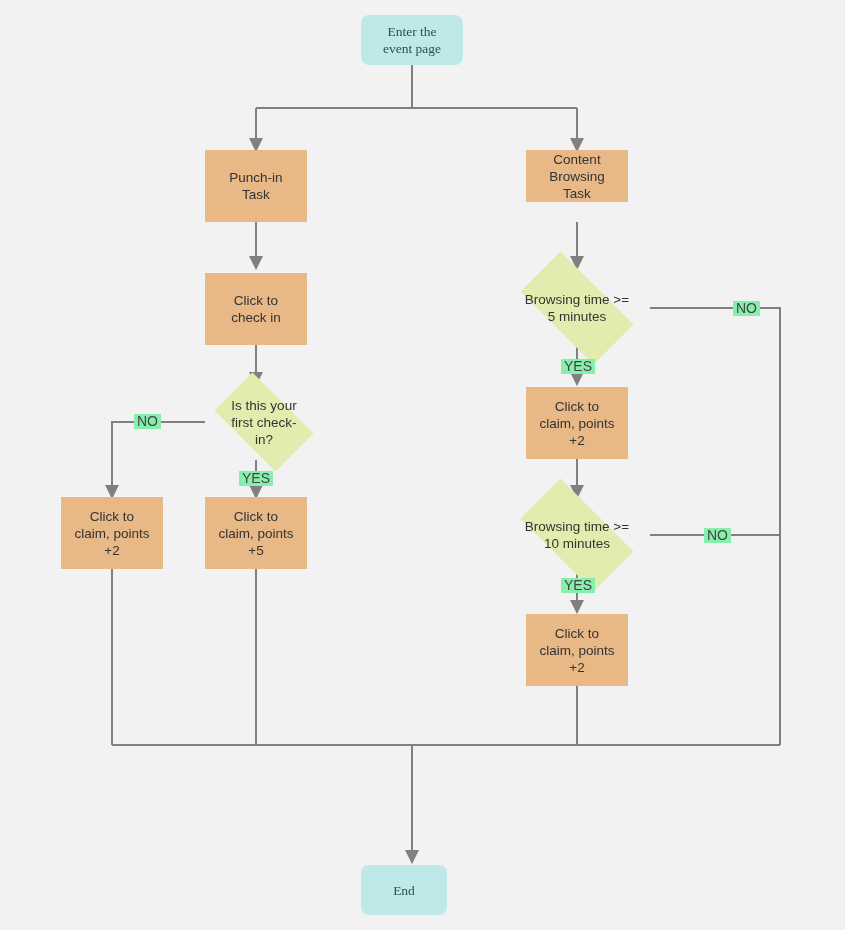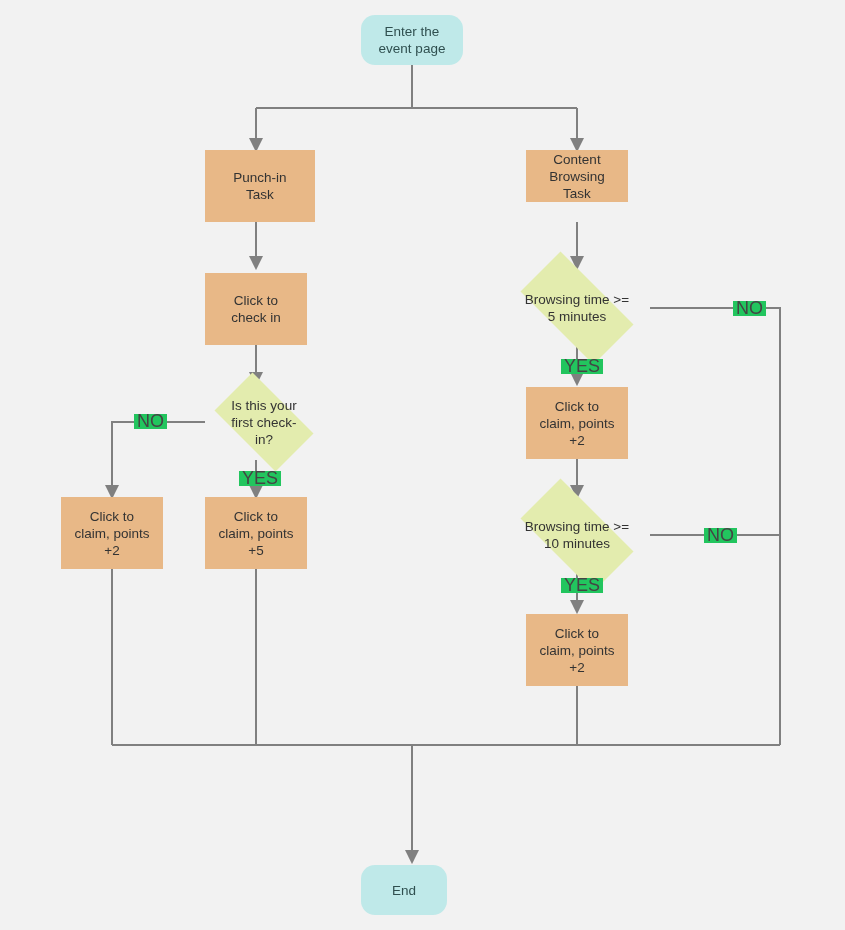--- a/index.html
+++ b/index.html
@@ -33,22 +33,23 @@
     justify-content: center;
     text-align: center;
     color: #333333;
     font-size: 13.5px;
     line-height: 17px;
     white-space: pre-line;
     z-index: 2;
   }
   .node-terminal {
     background: #bfe9e9;
-    border-radius: 14px;
+    border-radius: 8px;
     color: #2f4f4f;
+    font-family: Liberation Serif, serif;
   }
   .node-process {
     background: #e8b887;
   }
   .node-decision {
     background: transparent;
   }
   .diamond-shape {
     position: absolute;
     left: 0;
@@ -59,23 +60,23 @@
     transform: rotate(45deg) scale(0.707);
     z-index: 0;
   }
   .diamond-label {
     position: relative;
     z-index: 1;
     width: 115%;
   }
   .edge-label {
     position: absolute;
-    background: #22c55e;
+    background: #86efac;
     color: #444444;
-    font-size: 18px;
+    font-size: 14px;
     line-height: 15px;
     padding: 0 3px;
     z-index: 3;
     white-space: nowrap;
   }
 </style>
 </head>
 <body>
 
 <div id="canvas">
@@ -116,21 +117,21 @@
 
       <path d="M 412 745 L 412 862" marker-end="url(#arrow)"></path>
     </g>
   </svg>
 
   <div class="node node-terminal" style="left:361px; top:15px; width:102px; height:50px;">
     <span>Enter the
 event page</span>
   </div>
 
-  <div class="node node-process" style="left:205px; top:150px; width:110px; height:72px;">
+  <div class="node node-process" style="left:205px; top:150px; width:102px; height:72px;">
     <span>Punch-in
 Task</span>
   </div>
 
   <div class="node node-process" style="left:526px; top:150px; width:102px; height:52px;">
     <span>Content
 Browsing
 Task</span>
   </div>
 

